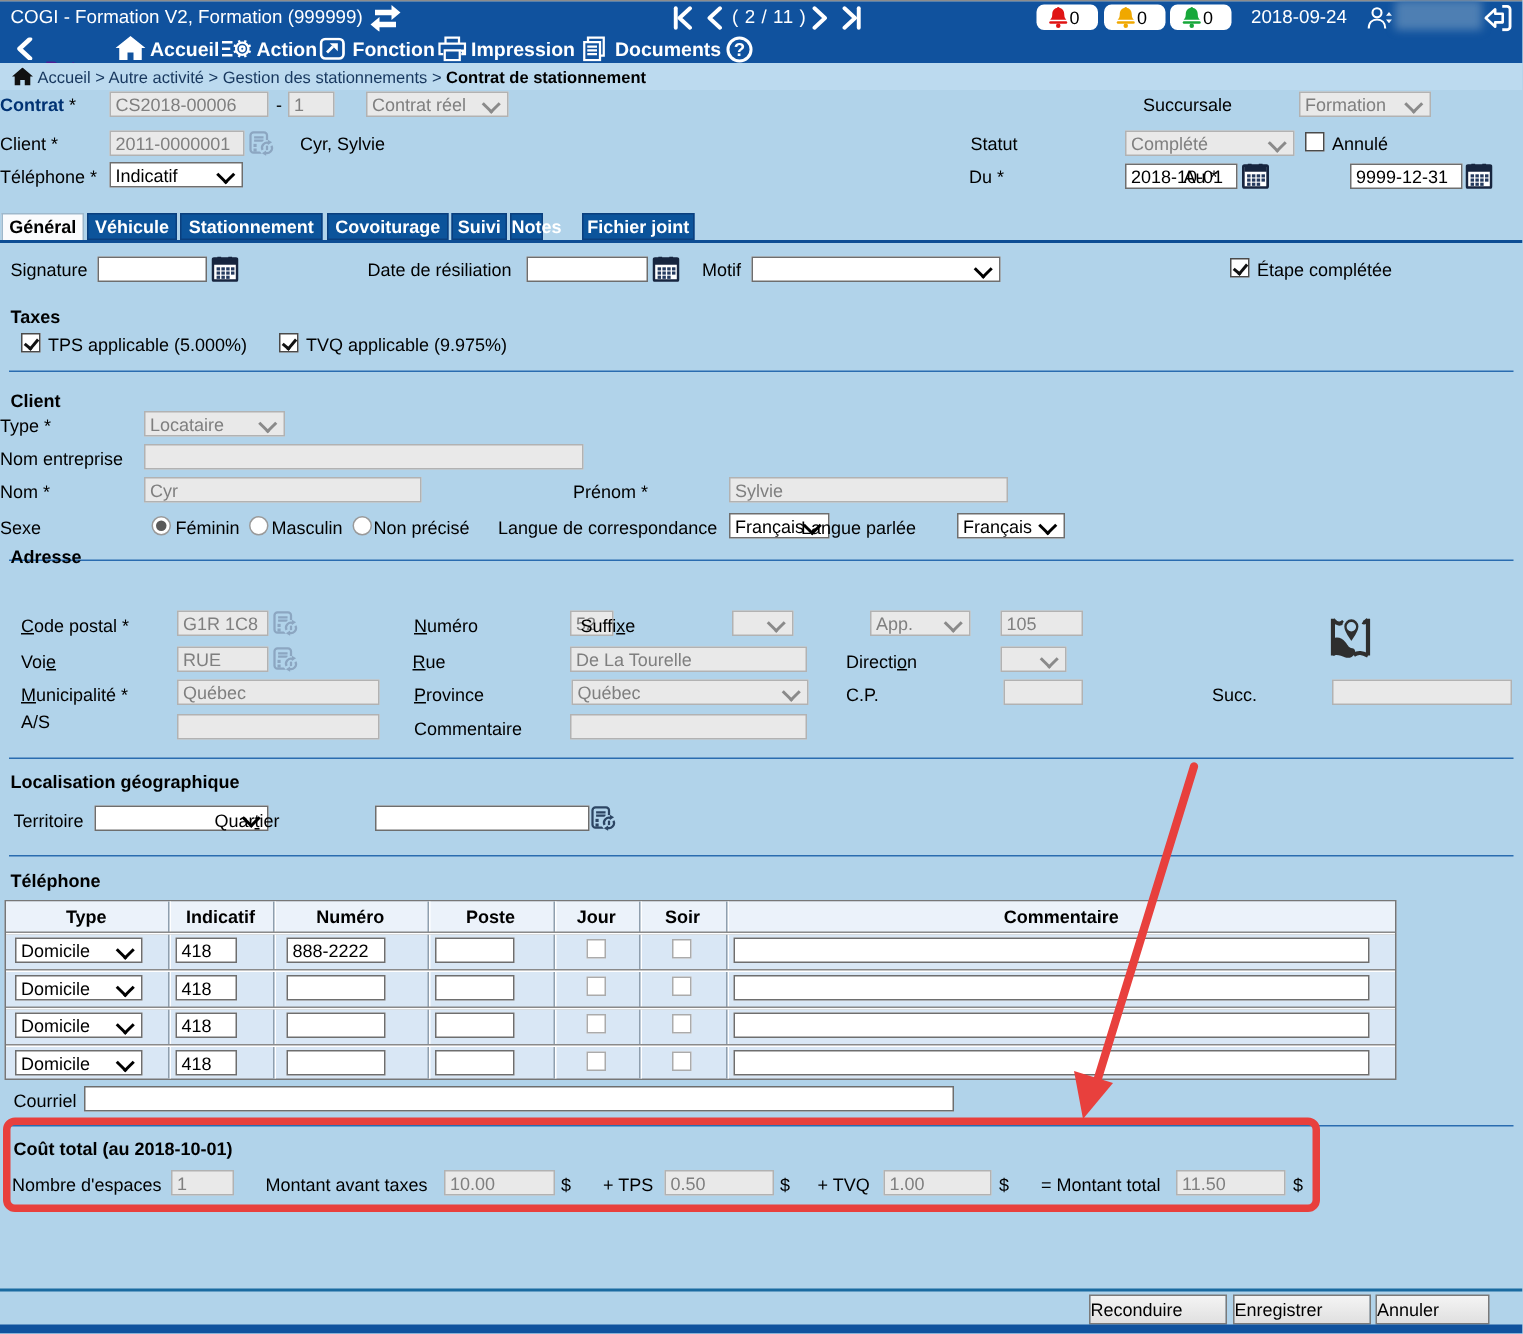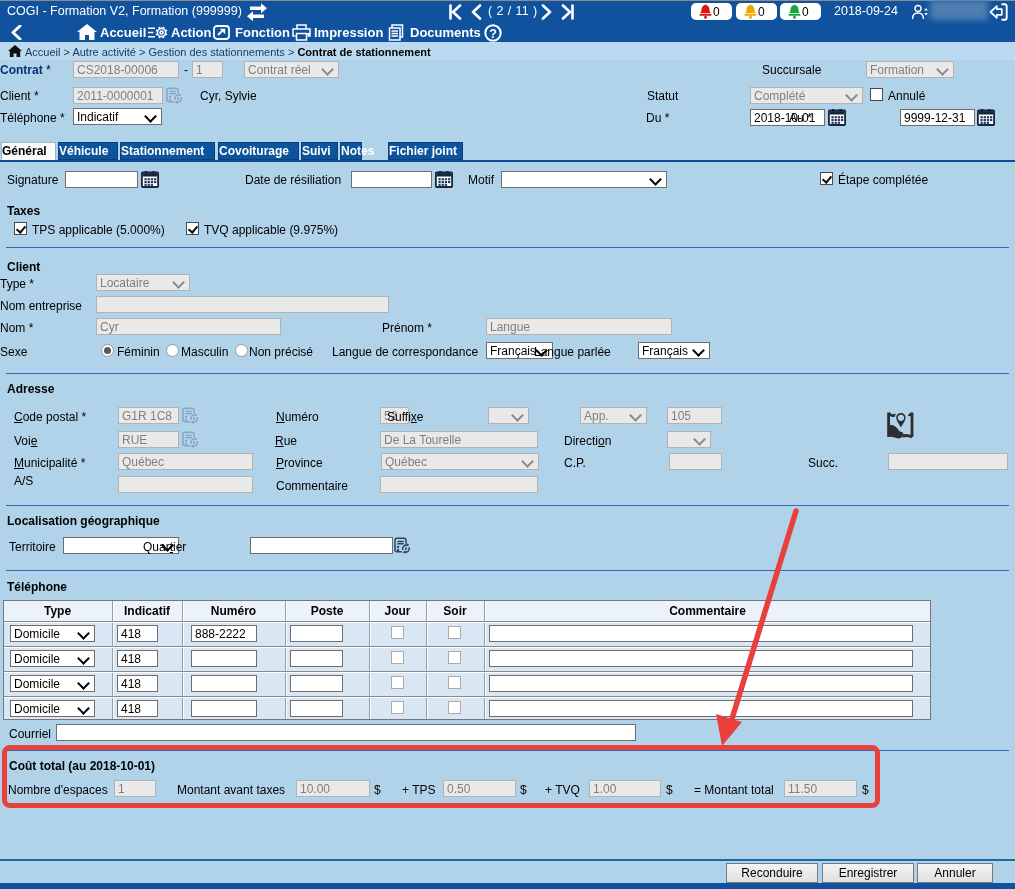--- a/index.html
+++ b/index.html
@@ -14,23 +14,23 @@
 .sel.dis{background:#e9e9e9;border:1px solid #b2b2b2;color:#7f7f7f}
 .sel.dis::after{border-color:#8a8a8a}
 .cb{position:absolute;box-sizing:border-box;width:13px;height:13px;background:#fff;border:1px solid #4a4a4a}
 .cb.ltd{border-color:#ababab}
 .cb.on::after{content:"";position:absolute;left:3px;top:0.5px;width:4px;height:7px;border-right:2px solid #111;border-bottom:2px solid #111;transform:rotate(40deg)}
 .rad{position:absolute;box-sizing:border-box;width:13px;height:13px;border-radius:50%;background:#fff;border:1px solid #9a9a9a}
 .rad.on::after{content:"";position:absolute;left:2px;top:2px;width:7px;height:7px;border-radius:50%;background:#5a5a5a}
 .lbl{position:absolute;white-space:nowrap;font-size:12px}
 .sech{position:absolute;font-weight:bold;font-size:12px;white-space:nowrap}
 .sep{position:absolute;left:6px;width:1003px;height:1px;background:#2a6cb0}
-.tab{position:absolute;box-sizing:border-box;top:142px;height:18px;line-height:17px;text-align:left;font-weight:bold;font-size:12px;background:#0c549b;color:#fff;border:1px solid #0a3f7e}
+.tab{position:absolute;box-sizing:border-box;top:142px;height:18px;line-height:17px;text-align:center;font-weight:bold;font-size:12px;background:#0c549b;color:#fff;border:1px solid #0a3f7e}
 .tab.act{background:#fafbfd;color:#000;border:1px solid #9db8cc;border-bottom:none;height:18px}
-.btn{position:absolute;box-sizing:border-box;height:20px;line-height:18px;text-align:center;background:linear-gradient(#f4f4f4,#e0e0e0);border:1px solid #7a7a7a;font-size:12px}
+.btn{position:absolute;box-sizing:border-box;height:20px;line-height:18px;text-align:left;background:linear-gradient(#f4f4f4,#e0e0e0);border:1px solid #7a7a7a;font-size:12px}
 .vline{top:601px;width:1px;height:118px;background:#8f9fae;box-shadow:1px 0 0 #fff}
 .hline{left:4px;width:926px;height:1px;background:#8a8a8a;border-bottom:1px solid #fff}
 </style>
 </head>
 <body>
 <svg width="0" height="0" style="position:absolute">
 <defs>
 <symbol id="cal" viewBox="0 0 18 17">
 <rect x="0.9" y="1.4" width="16.2" height="14.6" rx="0.8" fill="#fff" stroke="#17253f" stroke-width="1.8"></rect>
 <rect x="1.6" y="2.1" width="14.8" height="3.4" fill="#17253f"></rect>
@@ -253,35 +253,35 @@
 <div class="sep" style="top:247px"></div>
 
 <div class="sech" style="left:7px;top:260px">Client</div>
 <div class="lbl r" style="left:0;top:277px;width:90px">Type *</div>
 <div class="sel dis" style="left:96px;top:274px;width:94px">Locataire</div>
 <div class="lbl r" style="left:0;top:299px;width:90px">Nom entreprise</div>
 <div class="inp dis" style="left:96px;top:296px;width:293px"></div>
 <div class="lbl r" style="left:0;top:321px;width:90px">Nom *</div>
 <div class="inp dis" style="left:96px;top:318px;width:185px">Cyr</div>
 <div class="lbl r" style="left:382px;top:321px;width:100px">Prénom *</div>
-<div class="inp dis" style="left:486px;top:318px;width:186px">Langue</div>
+<div class="inp dis" style="left:486px;top:318px;width:186px">Sylvie</div>
 <div class="lbl r" style="left:0;top:345px;width:90px">Sexe</div>
 <div class="rad on" style="left:101px;top:344px"></div>
 <div class="lbl" style="left:117px;top:345px">Féminin</div>
 <div class="rad" style="left:166px;top:344px"></div>
 <div class="lbl" style="left:181px;top:345px">Masculin</div>
 <div class="rad" style="left:235px;top:344px"></div>
 <div class="lbl" style="left:249px;top:345px">Non précisé</div>
 <div class="lbl r" style="left:332px;top:345px;width:150px">Langue de correspondance</div>
 <div class="sel" style="left:486px;top:342px;width:67px">Français</div>
 <div class="lbl r" style="left:534px;top:345px;width:100px">Langue parlée</div>
 <div class="sel" style="left:638px;top:342px;width:72px">Français</div>
 <div class="sep" style="top:373px"></div>
 
-<div class="sech" style="left:7px;top:382px">Adresse</div>
+<div class="sech" style="left:7px;top:364px">Adresse</div>
 <div class="lbl r" style="left:14px;top:410px;width:100px"><u>C</u>ode postal *</div>
 <div class="inp dis" style="left:118px;top:407px;width:61px">G1R 1C8</div>
 <svg class="ab" style="left:182px;top:407px;color:#8ca6c1" width="17" height="17">
     <use href="#lk"></use>
   </svg>
 <div class="lbl r" style="left:276px;top:410px;width:100px"><u>N</u>uméro</div>
 <div class="inp dis" style="left:380px;top:407px;width:29px">52</div>
 <div class="lbl r" style="left:387px;top:410px;width:100px">Suffi<u>x</u>e</div>
 <div class="sel dis" style="left:488px;top:407px;width:41px"></div>
 <div class="sel dis" style="left:580px;top:407px;width:67px">App.</div>

